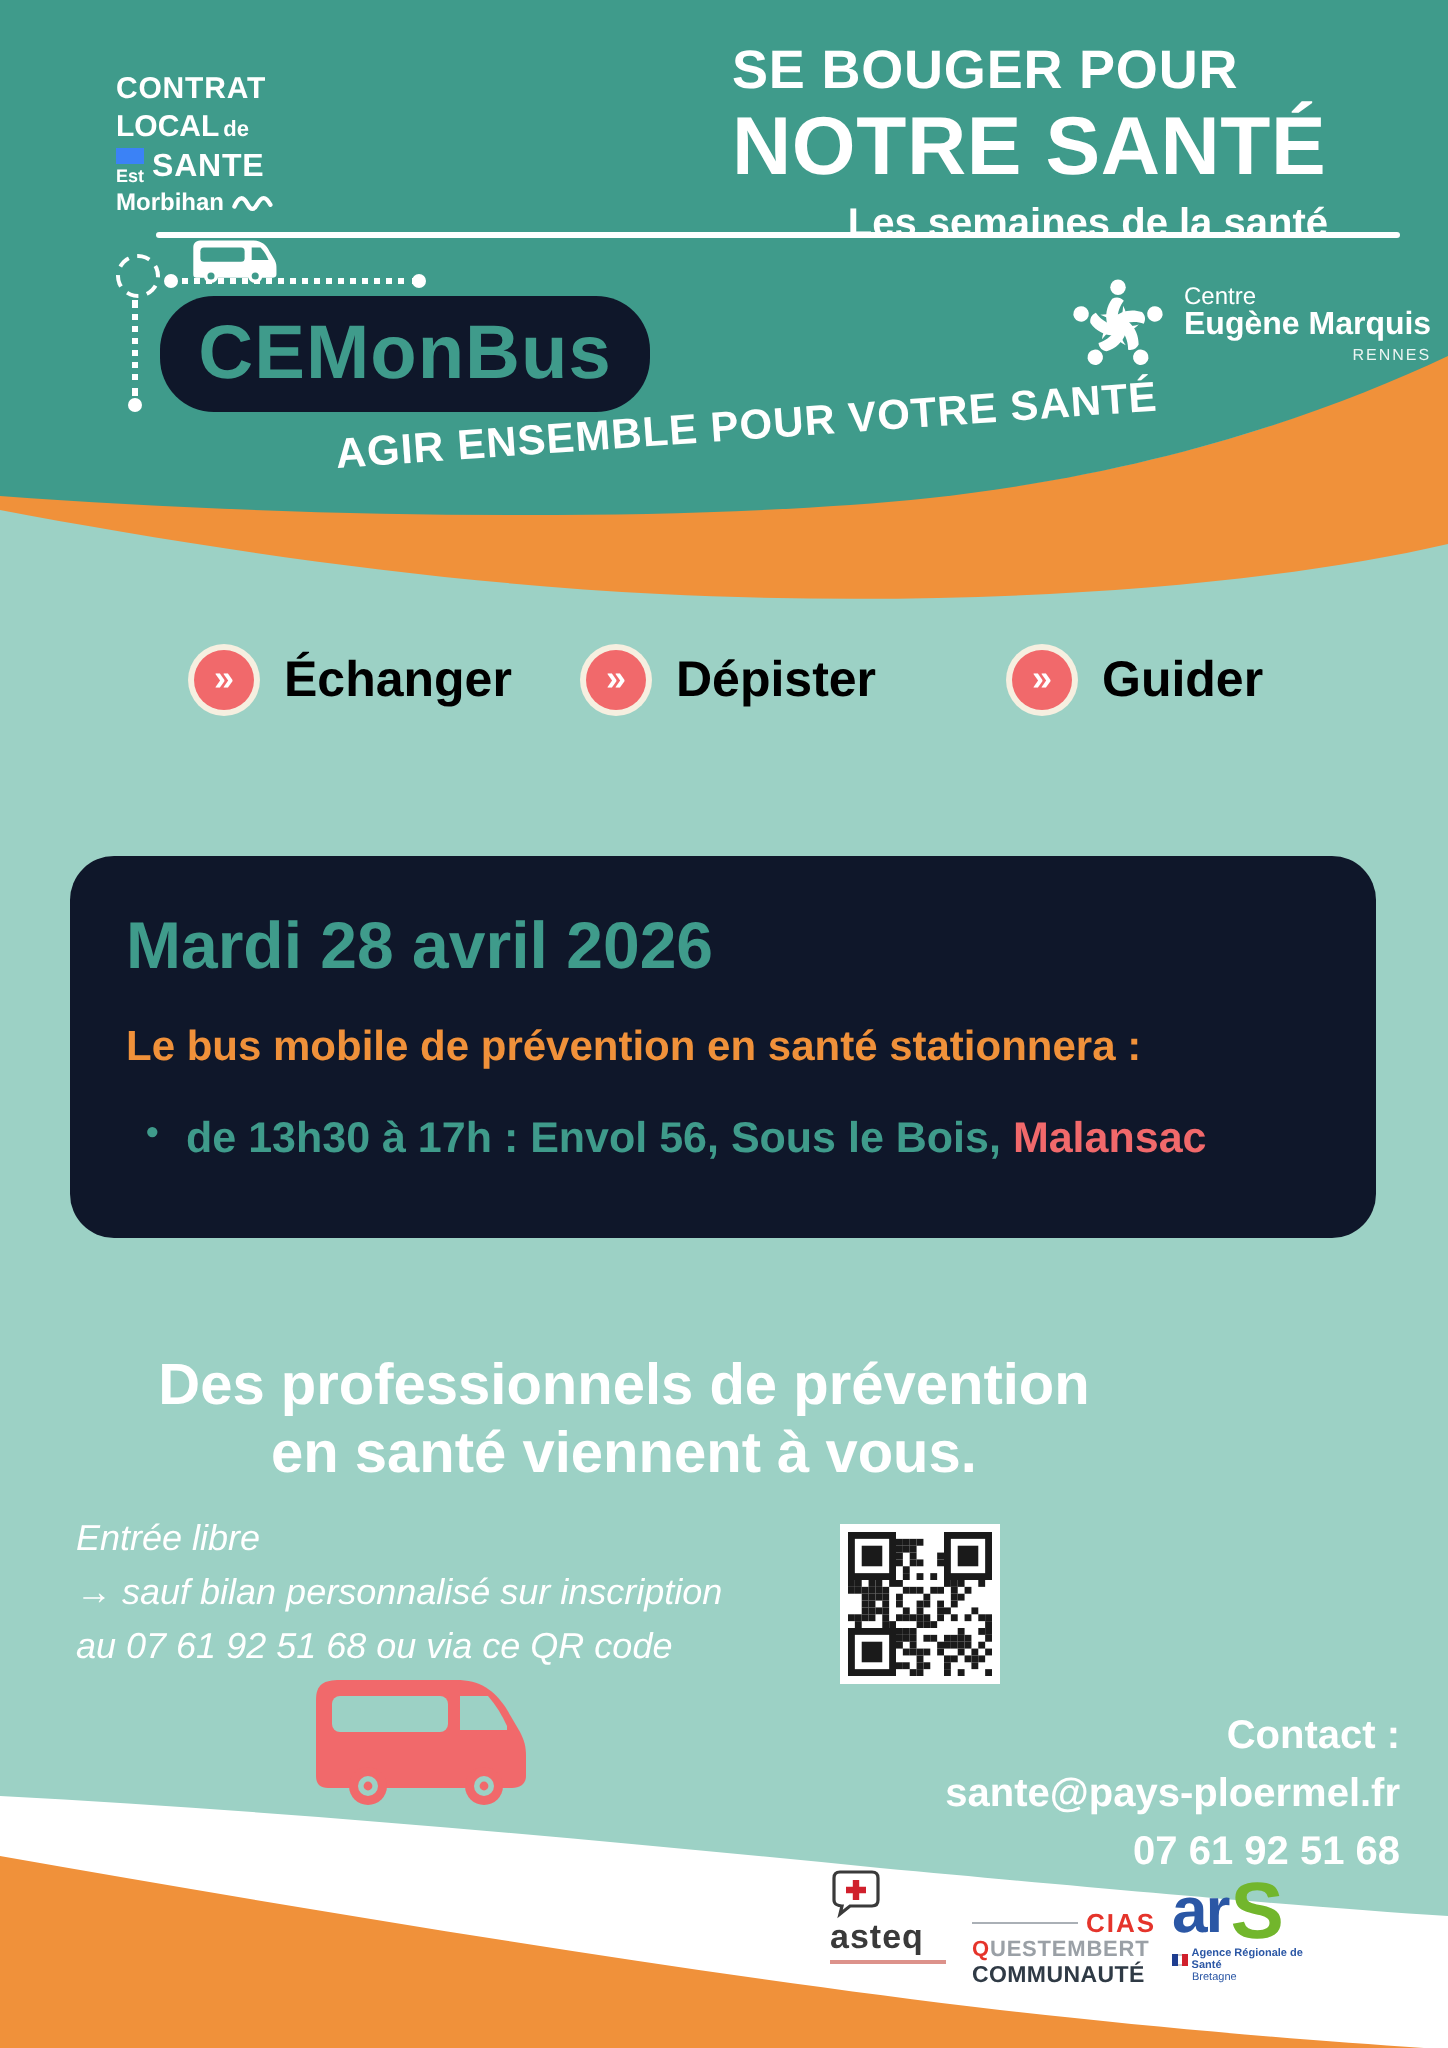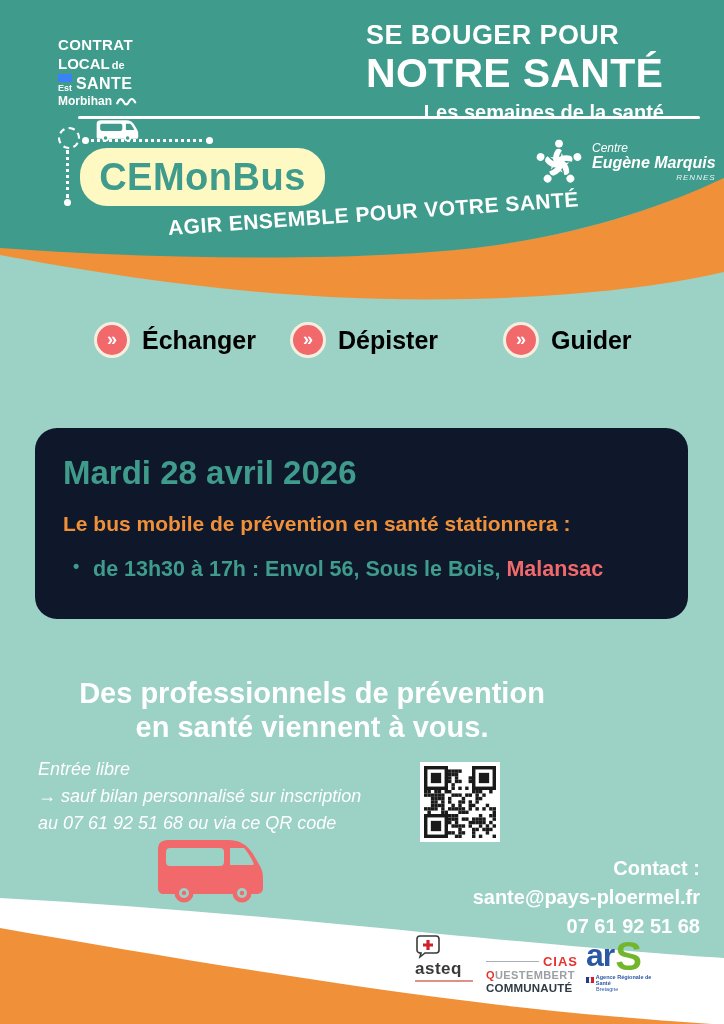--- a/index.html
+++ b/index.html
@@ -27,25 +27,25 @@
 
   .sep{left:78px;top:116px;width:622px;height:3px;background:#fff;border-radius:2px;}
 
   .route-circle{left:58px;top:127px;width:18px;height:18px;border:2.5px dashed #fff;border-radius:50%;}
   .route-line{left:84px;top:139px;width:126px;border-top:3.5px dotted #fff;}
   .route-dot{width:7px;height:7px;background:#fff;border-radius:50%;}
   .rd1{left:82px;top:137px;} .rd2{left:206px;top:137px;} .rd3{left:64px;top:199px;}
   .route-vline{left:66px;top:150px;height:48px;border-left:3.5px dotted #fff;}
   .bus-small{left:94px;top:118px;}
 
-  .cem-pill{left:80px;top:148px;width:245px;height:58px;background:#fef9c3;border-radius:27px;
+  .cem-pill{left:80px;top:148px;width:245px;height:58px;background:#0f172a;border-radius:27px;
     display:flex;align-items:center;justify-content:center;}
   .cem-pill span{color:#3F9B8B;font-size:38px;font-weight:800;letter-spacing:.5px;}
 
-  .cem-logo{left:528px;top:130px;display:flex;align-items:center;color:#fff;font-style:italic;}
+  .cem-logo{left:528px;top:130px;display:flex;align-items:center;color:#fff;}
   .cem-text{margin-left:2px;line-height:1.05;}
   .cem-t1{font-size:12px;}
   .cem-t2{font-size:16px;font-weight:700;}
   .cem-t3{font-size:8px;letter-spacing:1px;text-align:right;margin-top:2px;opacity:.9;}
 
   .tagline{left:168px;top:216px;width:420px;color:#fff;font-size:21px;font-weight:800;
     letter-spacing:.5px;transform:rotate(-4deg);transform-origin:left center;white-space:nowrap;}
 
   
   .badge{top:322px;display:flex;align-items:center;gap:12px;}

